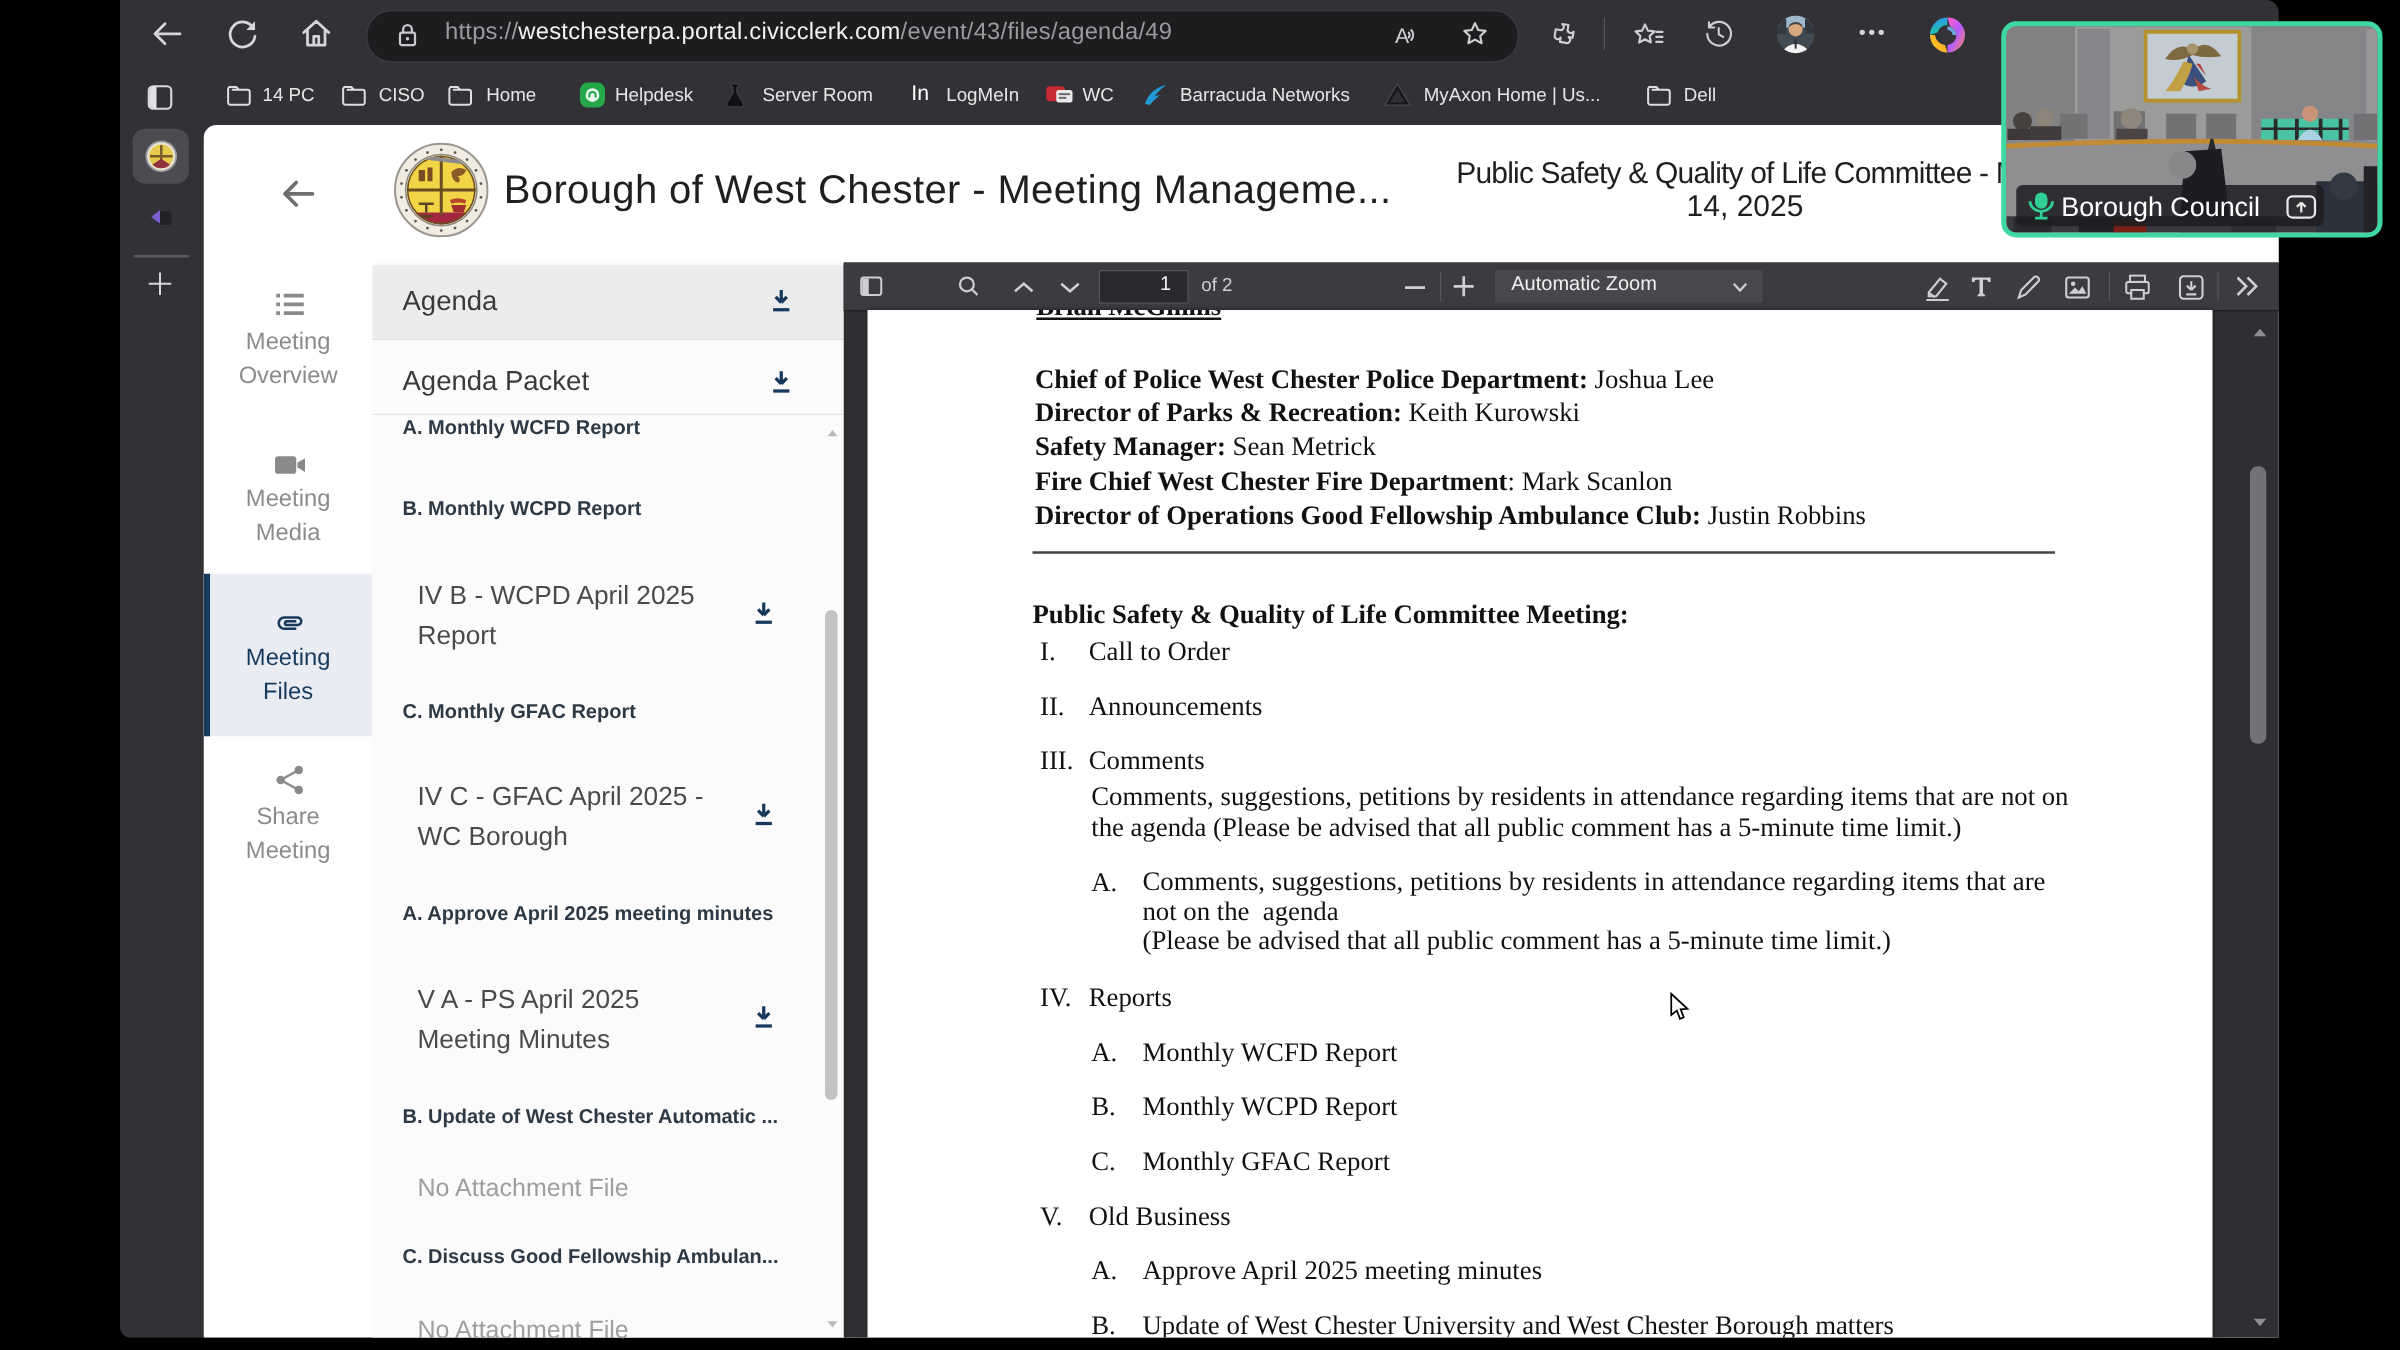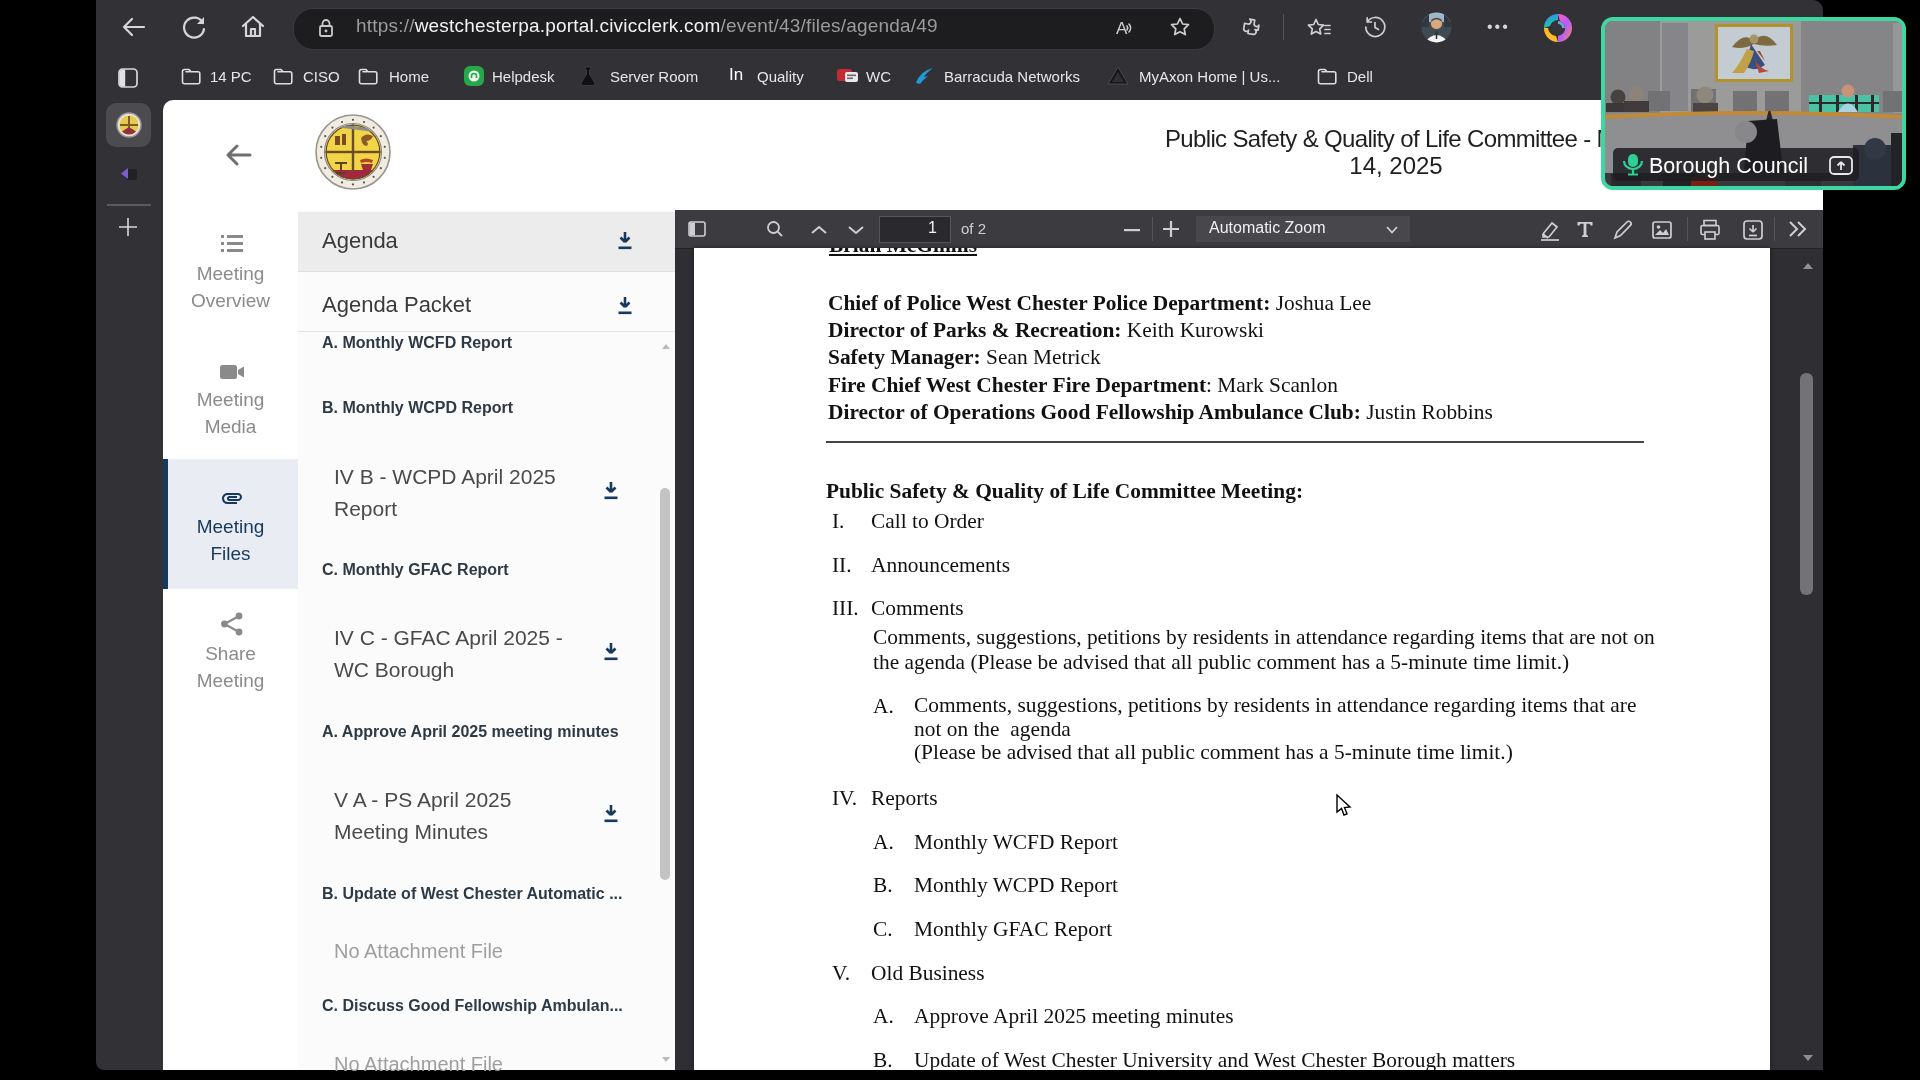--- a/index.html
+++ b/index.html
@@ -124,21 +124,21 @@
     <path d="M8.7 12 a3.3 3.3 0 0 1 6.6 0 v2 h-1.6 v-2 a1.7 1.7 0 0 0 -3.4 0 v2 H8.7 Z" fill="#24a84a"></path>
   </svg>
   <div class="abs bkt" style="left:492px;top:68px;">Helpdesk</div>
 
   <svg class="abs" style="left:576px;top:64px;" width="24" height="24" viewBox="0 0 24 24">
     <path d="M9 3 h6 v2 l-1.5 1 v4 l5 8.5 a2 2 0 0 1 -1.8 3 H7.3 a2 2 0 0 1 -1.8 -3 L10.5 10 V6 L9 5 Z" fill="#111114" stroke="#3e3e42" stroke-width="1"></path>
   </svg>
   <div class="abs bkt" style="left:610px;top:68px;">Server Room</div>
 
   <div class="abs" style="left:729px;top:65px;color:#fff;font-size:17px;font-weight:normal;">In</div>
-  <div class="abs bkt" style="left:757px;top:68px;">Quality</div>
+  <div class="abs bkt" style="left:757px;top:68px;">LogMeIn</div>
 
   <svg class="abs" style="left:836px;top:66px;" width="24" height="20" viewBox="0 0 24 20">
     <rect x="1" y="3" width="15" height="12" rx="3" fill="#c62a32"></rect>
     <rect x="9" y="6" width="13" height="10" rx="2" fill="#e9e9ec"></rect>
     <rect x="11" y="8.5" width="9" height="1.6" fill="#6a6a70"></rect>
     <rect x="11" y="11.5" width="6" height="1.6" fill="#6a6a70"></rect>
   </svg>
   <div class="abs bkt" style="left:866px;top:68px;">WC</div>
 
   <svg class="abs" style="left:912px;top:64px;" width="26" height="24" viewBox="0 0 26 24">
@@ -215,20 +215,21 @@
       <circle cx="38" cy="38" r="27.5" fill="none" stroke="#6b4d22" stroke-width="2.5"></circle>
       <rect x="20" y="22" width="5" height="9" fill="#7a4a22"></rect>
       <rect x="27" y="20" width="4" height="11" fill="#7a4a22"></rect>
       <path d="M46 24 q5 -6 12 -2 q-2 5 -7 5 q3 2 1 5 q-5 0 -6 -8z" fill="#8a5a28"></path>
       <path d="M20 48 h12 v2 h-5 v6 h-2 v-6 h-5 z M21 58 h10 v2 h-10 z" fill="#5a4420"></path>
       <path d="M46 50 h12 l-2 6 h-8 z" fill="#a03030"></path>
       <path d="M45 46 q6 -3 13 0 l-1 3 q-5 -2 -11 0 z" fill="#b5452a"></path>
       <path d="M12 12 L60 18 L61 15 L13 9 Z" fill="#8c8c90"></path>
     </g>
   </svg>
+  <div class="abs" style="left:403px;top:133px;font-size:32px;letter-spacing:0.3px;color:#1f1f1f;white-space:nowrap;">Borough of West Chester - Meeting Manageme...</div>
   <div class="abs" style="left:1165px;top:127px;font-size:24px;line-height:24px;letter-spacing:-0.65px;color:#1f1f1f;white-space:nowrap;">Public Safety &amp; Quality of Life Committee - May</div>
   <div class="abs" style="left:1146px;top:154px;width:500px;text-align:center;font-size:24px;line-height:24px;color:#1f1f1f;">14, 2025</div>
 
   <div class="abs" style="left:163px;top:459px;width:135px;height:130px;background:#e9ecf2;"></div>
   <div class="abs" style="left:163px;top:459px;width:5px;height:130px;background:#17395d;"></div>
 
   <svg class="abs" style="left:217px;top:229px;" width="30" height="30" viewBox="0 0 30 30">
     <g fill="#8a8a8a">
       <rect x="4" y="6" width="3" height="3"></rect>
         <rect x="10" y="6" width="16" height="3"></rect>

